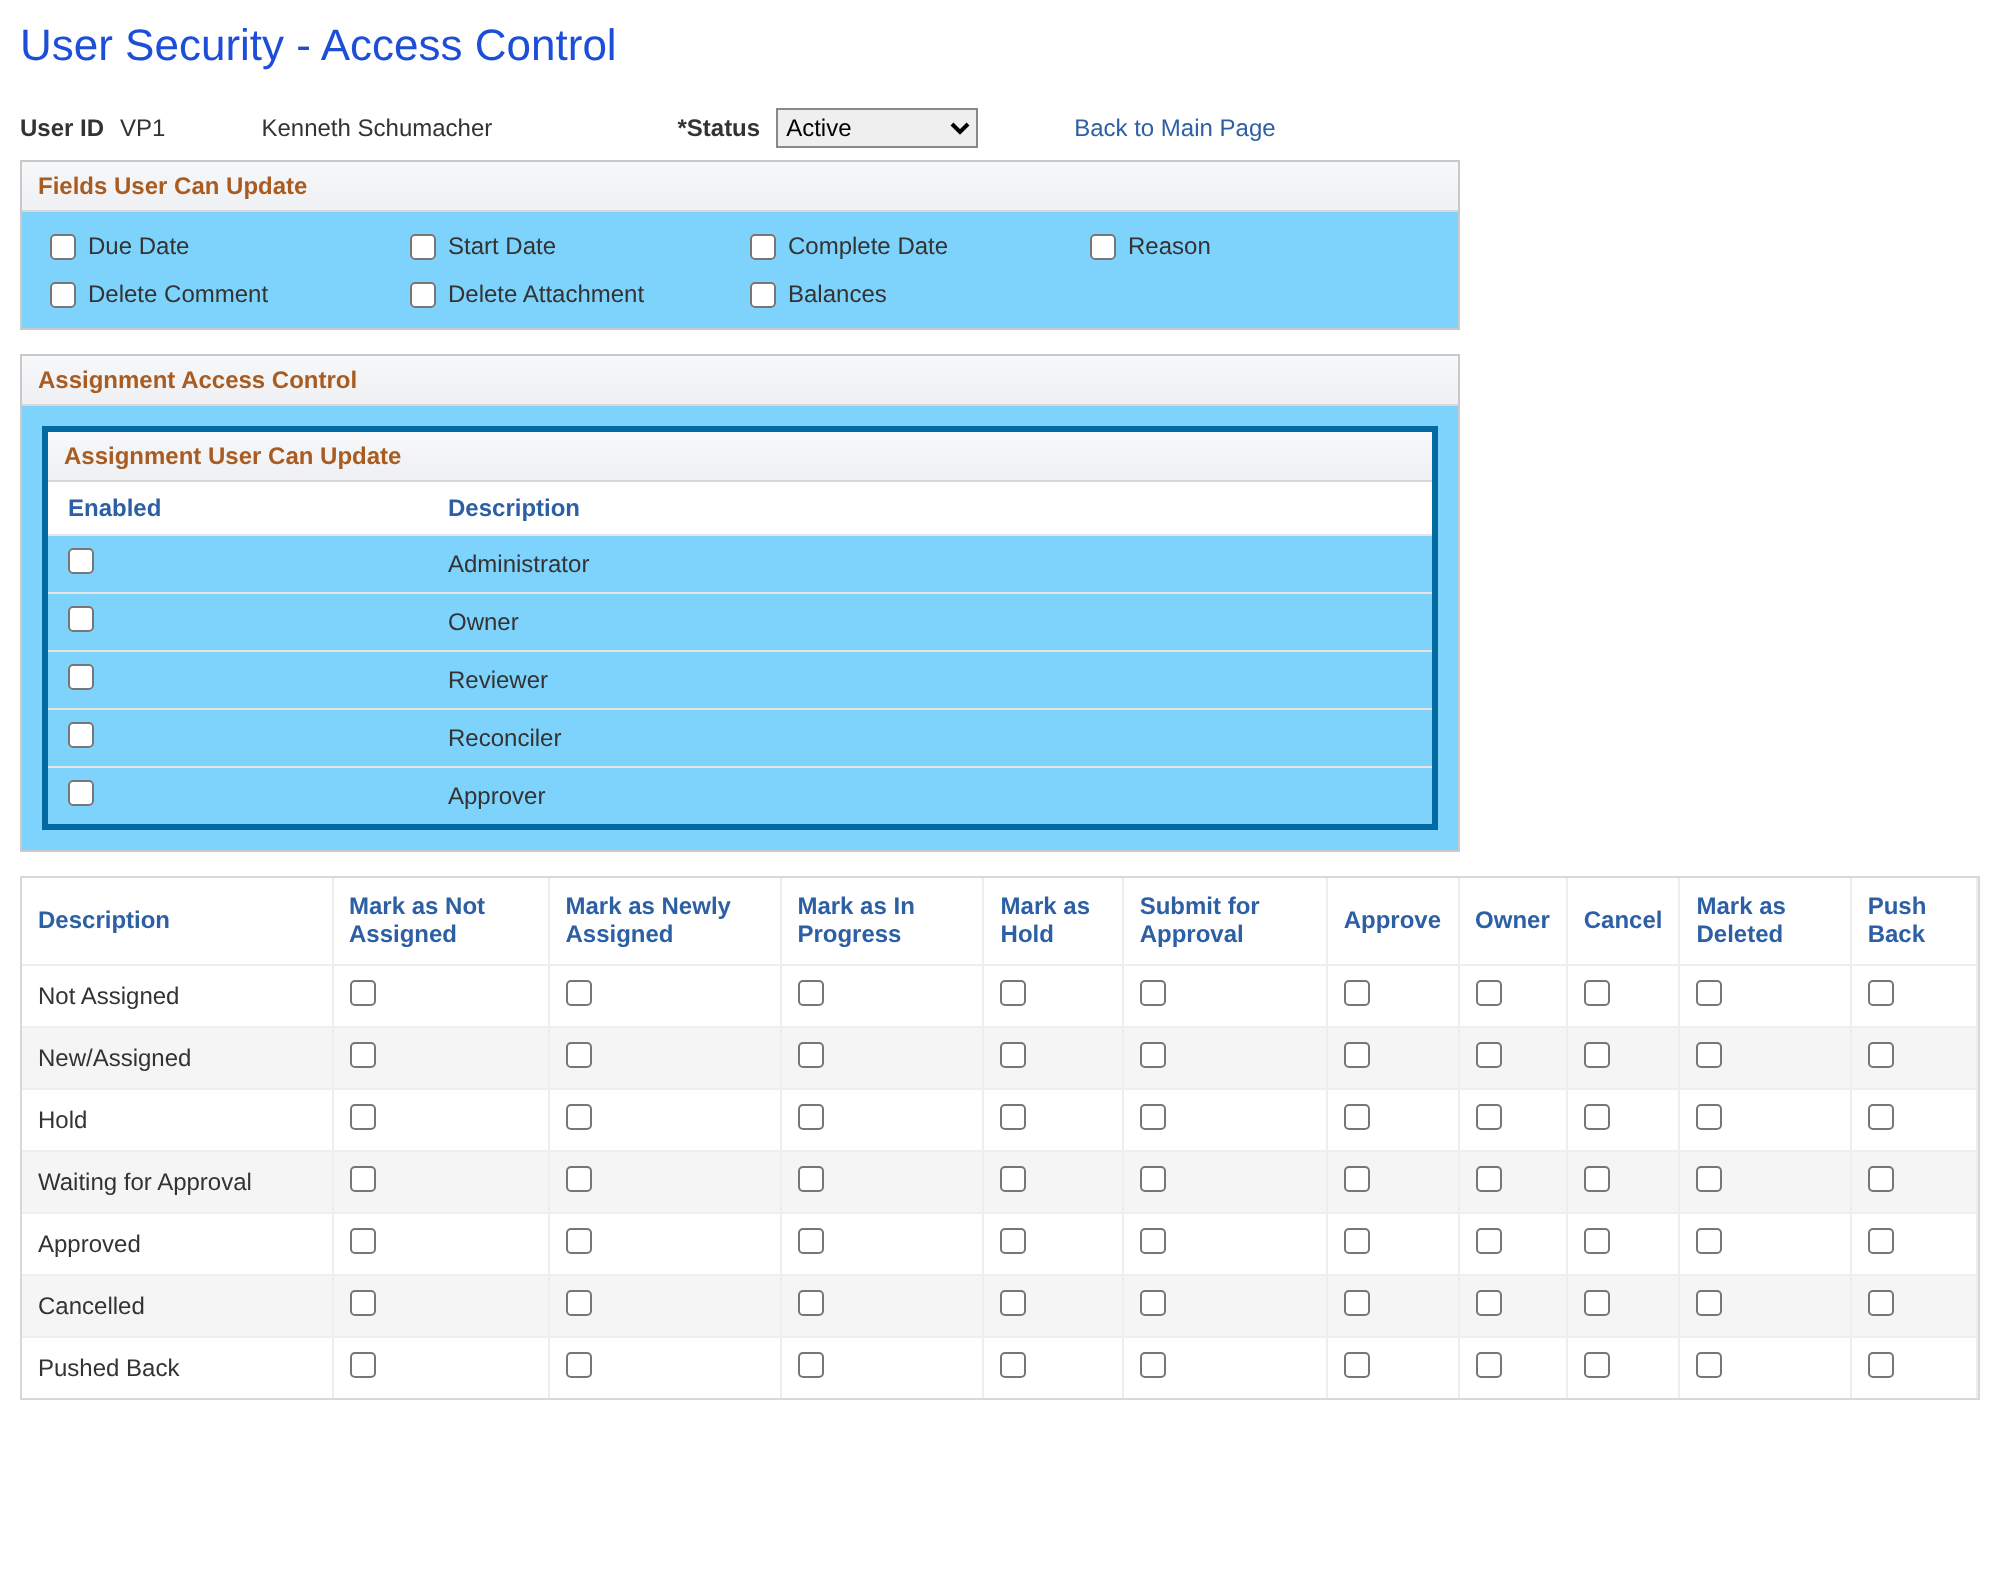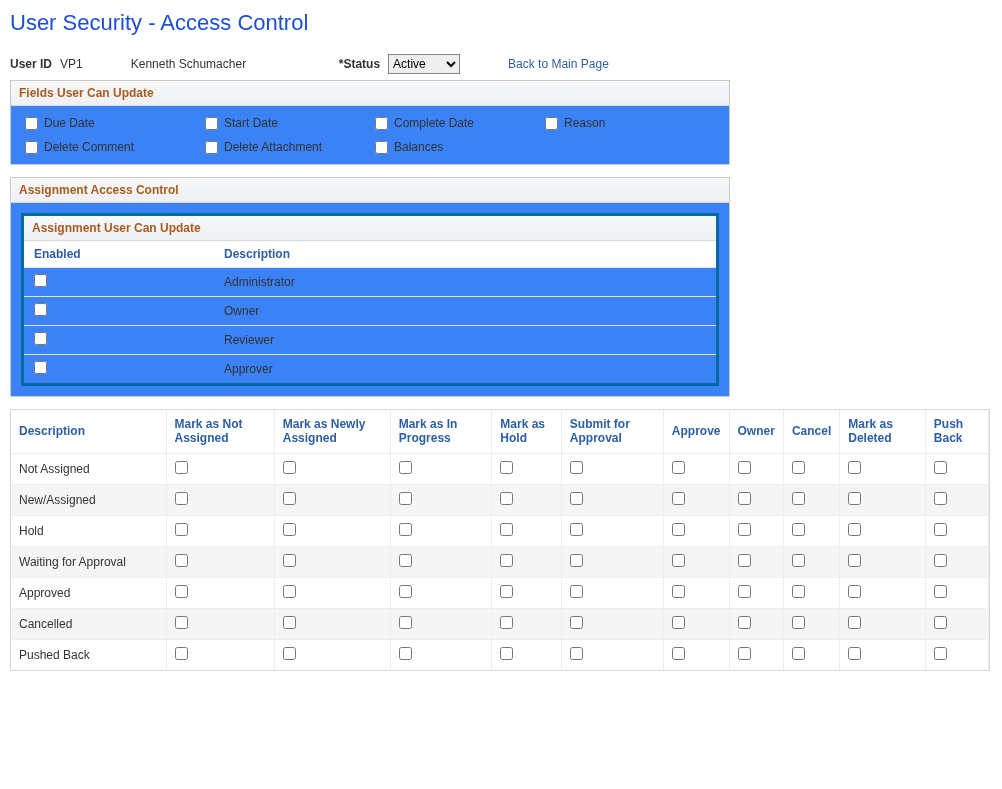--- a/index.html
+++ b/index.html
@@ -23,35 +23,35 @@
       align-items: center;
       gap: 8px;
       margin-bottom: 6px;
     }
     .user-row .label { font-weight: bold; }
     .user-row .value { margin-right: 40px; }
     .user-row .name { flex: 0 0 200px; }
     .user-row .status-label { font-weight: bold; }
     .user-row .status-label::before { content: "*"; }
     .user-row select {
-      width: 72px;
+      width: 101px;
       height: 20px;
       border: 1px solid #888;
       font-size: 12px;
     }
     .back-link {
       color: #2d5fa4;
       text-decoration: none;
       margin-left: 40px;
     }
 
     .groupbox {
       border: 1px solid #c9c9c9;
       margin-bottom: 12px;
-      background: #3b82f6;
+      background: #7dd3fc;
       width: 720px;
     }
     .groupbox > .legend {
       background: linear-gradient(#f6f8fa, #eef0f3);
       border-bottom: 1px solid #d8d8d8;
       color: #aa5b20;
       font-weight: bold;
       padding: 5px 8px;
       font-size: 12px;
     }
@@ -202,20 +202,24 @@
               <td><input type="checkbox" style=""></td>
               <td>Administrator</td>
             </tr>
             <tr>
               <td><input type="checkbox" style=""></td>
               <td>Owner</td>
             </tr>
             <tr>
               <td><input type="checkbox" style=""></td>
               <td>Reviewer</td>
+            </tr>
+            <tr>
+              <td><input type="checkbox" style=""></td>
+              <td>Reconciler</td>
             </tr>
             <tr>
               <td><input type="checkbox" style=""></td>
               <td>Approver</td>
             </tr>
           </tbody>
       </table>
     </div>
   </div>
 </div>

